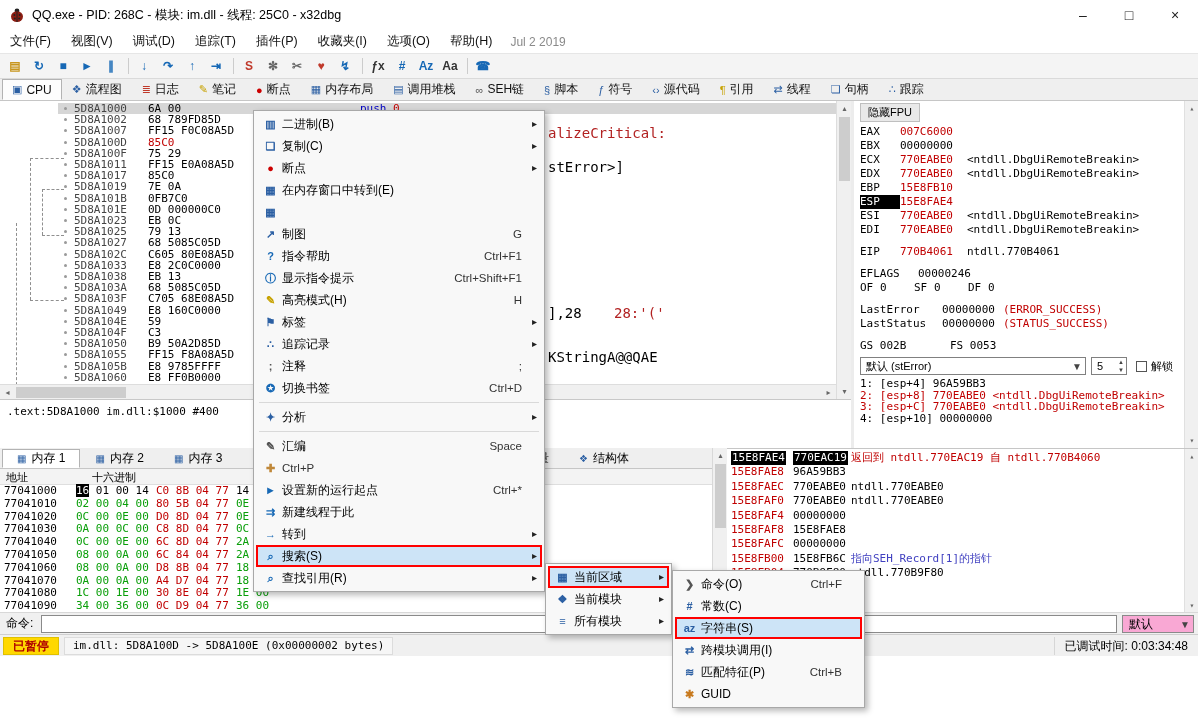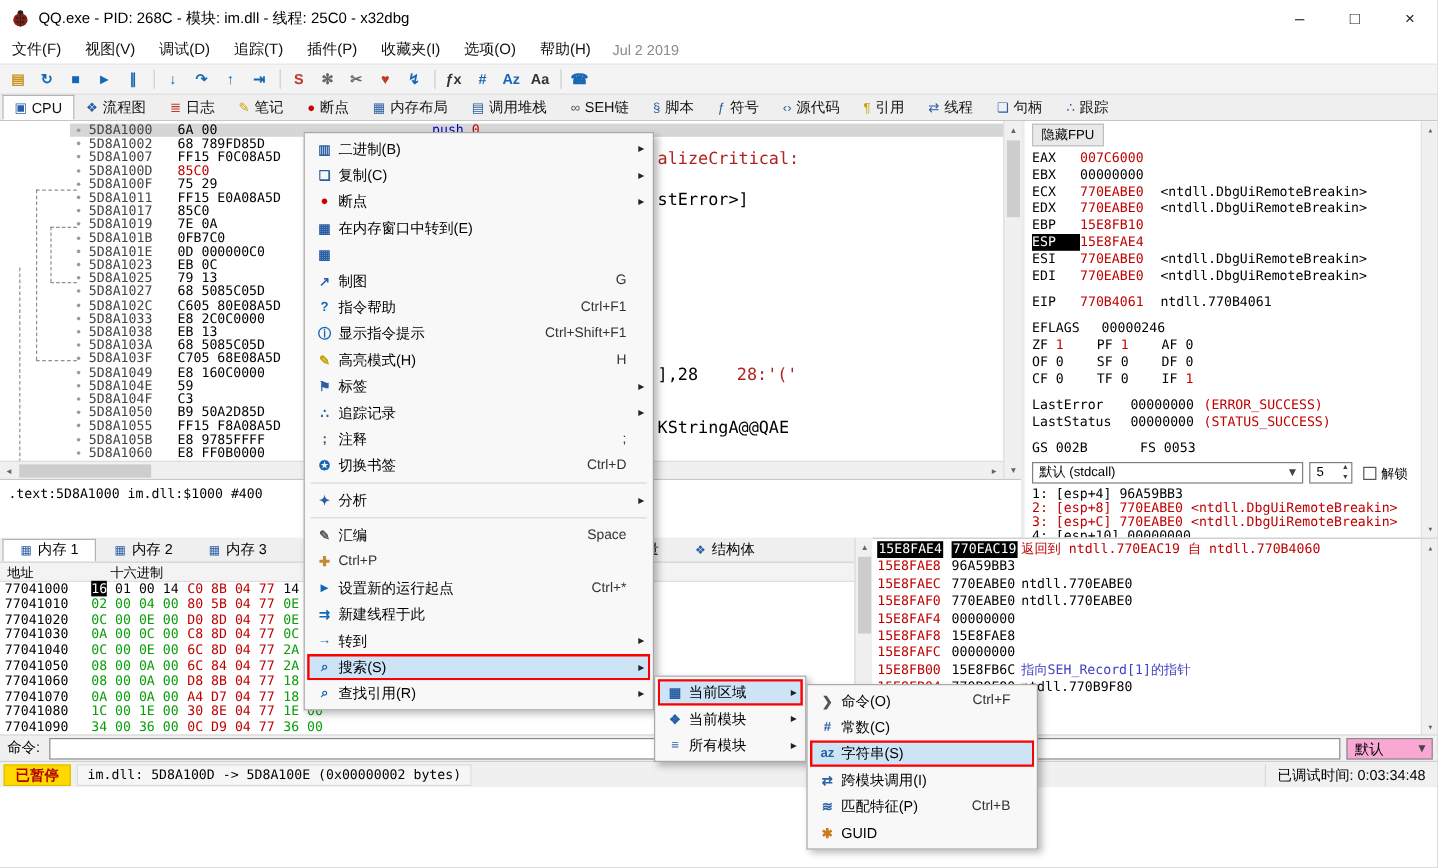--- a/index.html
+++ b/index.html
@@ -313,32 +313,30 @@
           <div class="reg-line"><span class="reg-name">ECX</span><span class="reg-val chg">770EABE0</span><span class="reg-note">&lt;ntdll.DbgUiRemoteBreakin&gt;</span></div>
           <div class="reg-line"><span class="reg-name">EDX</span><span class="reg-val chg">770EABE0</span><span class="reg-note">&lt;ntdll.DbgUiRemoteBreakin&gt;</span></div>
           <div class="reg-line"><span class="reg-name">EBP</span><span class="reg-val chg">15E8FB10</span></div>
           <div class="reg-line"><span class="reg-name selname">ESP</span><span class="reg-val chg">15E8FAE4</span></div>
           <div class="reg-line"><span class="reg-name">ESI</span><span class="reg-val chg">770EABE0</span><span class="reg-note">&lt;ntdll.DbgUiRemoteBreakin&gt;</span></div>
           <div class="reg-line"><span class="reg-name">EDI</span><span class="reg-val chg">770EABE0</span><span class="reg-note">&lt;ntdll.DbgUiRemoteBreakin&gt;</span></div>
           <div class="reg-gap"></div>
           <div class="reg-line"><span class="reg-name">EIP</span><span class="reg-val chg">770B4061</span><span class="reg-note">ntdll.770B4061</span></div>
           <div class="reg-gap"></div>
           <div class="reg-line"><span class="reg-name wide">EFLAGS</span><span class="reg-val">00000246</span></div>
-          <div class="reg-line"><span class="flag-pair"><span>ZF </span><span class="flag-val chg">1</span></span><span class="flag-pair"><span>PF </span><span class="flag-val chg">1</span></span><span class="flag-pair"><span>AF </span><span class="flag-val">0</span></span></div>
           <div class="reg-line"><span class="flag-pair"><span>OF </span><span class="flag-val">0</span></span><span class="flag-pair"><span>SF </span><span class="flag-val">0</span></span><span class="flag-pair"><span>DF </span><span class="flag-val">0</span></span></div>
-          <div class="reg-line"><span class="flag-pair"><span>CF </span><span class="flag-val">0</span></span><span class="flag-pair"><span>TF </span><span class="flag-val">0</span></span><span class="flag-pair"><span>IF </span><span class="flag-val chg">1</span></span></div>
           <div class="reg-gap"></div>
           <div class="reg-line"><span class="reg-name xwide">LastError</span><span class="reg-val">00000000</span><span class="reg-status">(ERROR_SUCCESS)</span></div>
           <div class="reg-line"><span class="reg-name xwide">LastStatus</span><span class="reg-val">00000000</span><span class="reg-status">(STATUS_SUCCESS)</span></div>
           <div class="reg-gap"></div>
           <div class="reg-line"><span class="flag-pair" style="width: 90px;">GS 002B</span><span class="flag-pair" style="width: 90px;">FS 0053</span></div>
         </div>
       <div class="cc-row">
         <div class="cc-combo">
-          <span>默认 (stdcall)</span>
+          <span>默认 (stError)</span>
           <span class="cc-arrow">▼</span>
         </div>
         <div class="cc-spin">
           <span>5</span>
           <span class="spin-arrows">▲<br>▼</span>
         </div>
         <div class="cc-check"></div>
         <span class="cc-label">解锁</span>
       </div>
       <div id="arg-lines">

